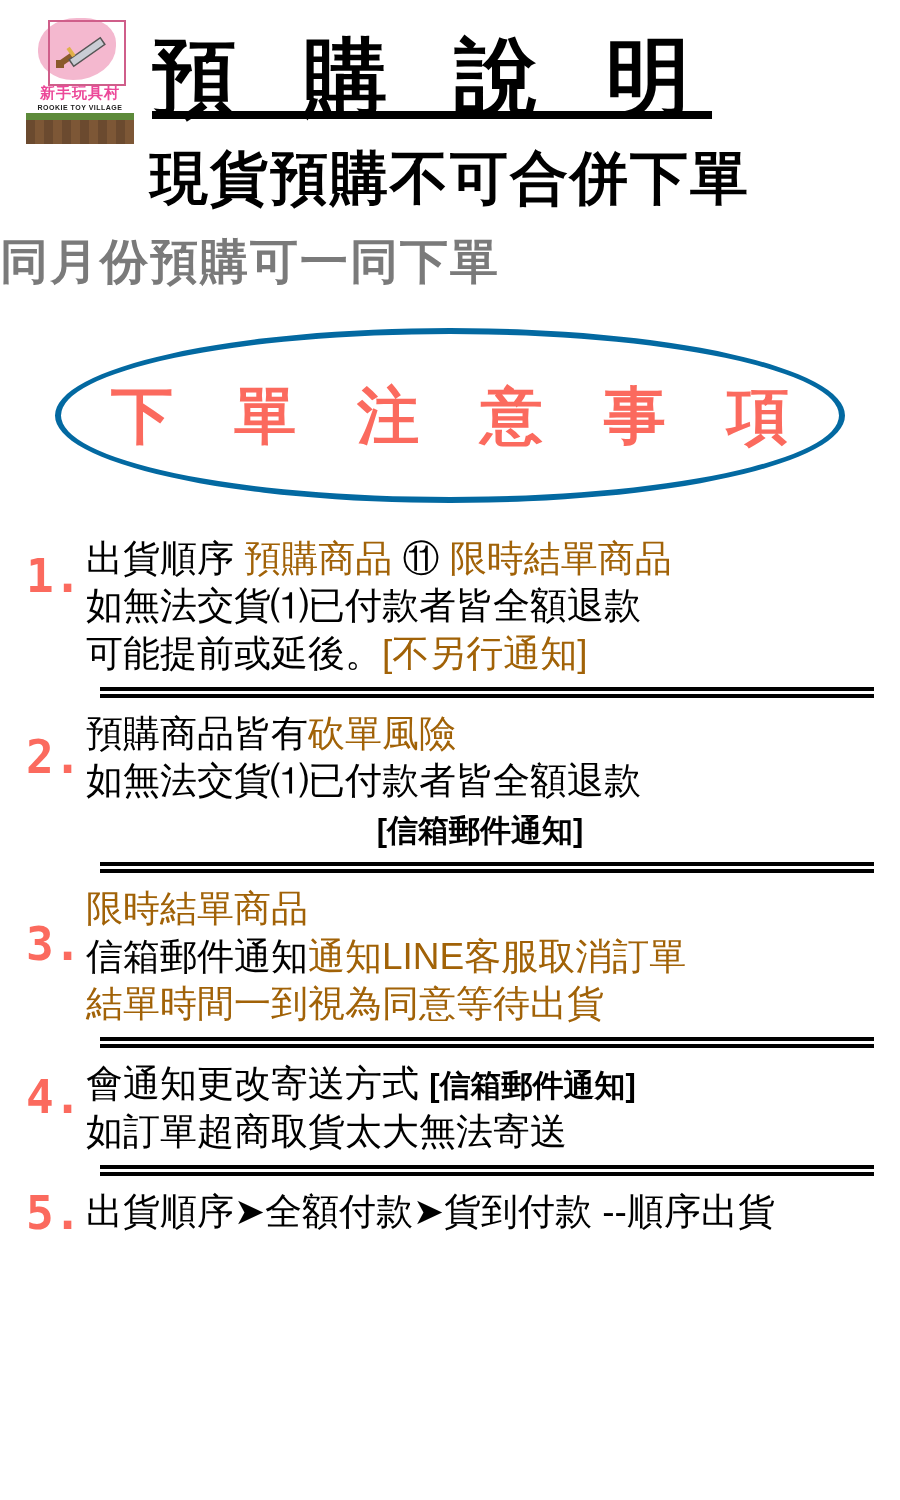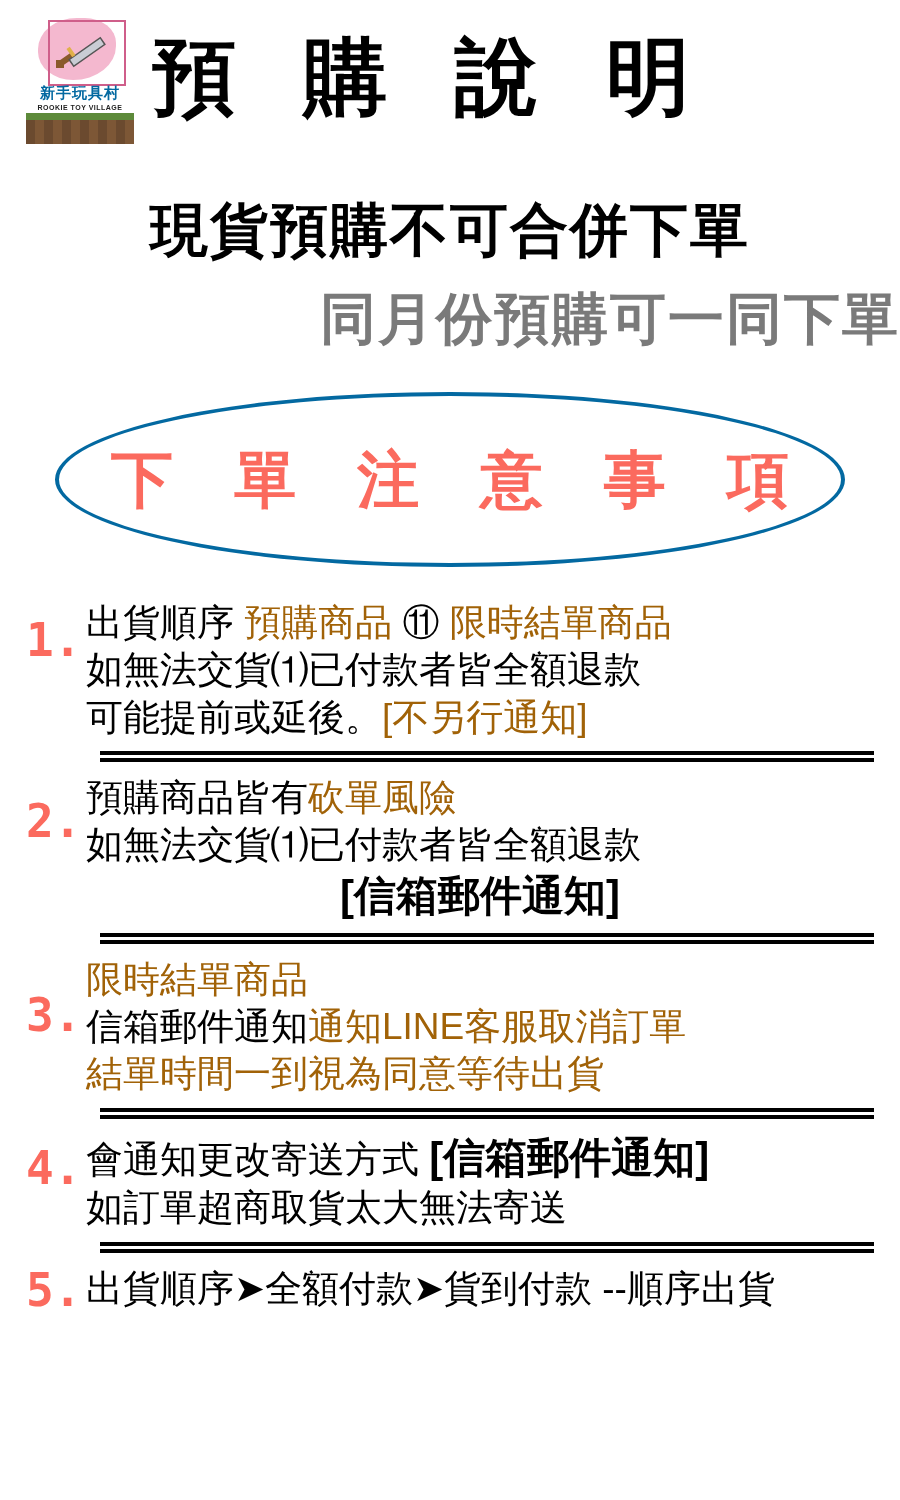--- a/index.html
+++ b/index.html
@@ -49,21 +49,21 @@
     width: 62px; height: 42px;
   }
   .logo-name {
     position: absolute;
     left: 6px; top: 70px;
     width: 112px;
     text-align: center;
     font-size: 15px;
     font-weight: bold;
     letter-spacing: 1px;
-    color: #0369a1;
+    color: #ec4899;
   }
   .logo-sub {
     position: absolute;
     left: 6px; top: 90px;
     width: 112px;
     text-align: center;
     font-size: 7px;
     font-weight: bold;
     letter-spacing: .5px;
     color: #222;
@@ -78,50 +78,50 @@
     border-top: 7px solid #5d8a3a;
   }
   .title {
     flex: 1;
     font-size: 84px;
     font-weight: bold;
     letter-spacing: 22px;
     line-height: 1;
     padding-left: 16px;
     white-space: nowrap;
+    text-decoration: underline;
   }
 
   
   .subhead1 {
     text-align: center;
     font-size: 58px;
     font-weight: bold;
     letter-spacing: 2px;
-    margin-top: 52px;
     color: #000;
   }
   .subhead2 {
-    text-align: right;
-    font-size: 56px;
+    text-align: left;
+    font-size: 48px;
     font-weight: bold;
     letter-spacing: 2px;
     margin-top: 12px;
     color: #7a7a7a;
   }
 
   
   .banner-wrap {
     display: flex;
     justify-content: center;
     margin-top: 34px;
   }
   .banner {
     width: 790px;
     height: 175px;
-    border: 4px solid #0369a1;
+    border: 6px solid #0369a1;
     border-radius: 50% / 50%;
     display: flex;
     align-items: center;
     justify-content: center;
     box-sizing: border-box;
   }
   .banner-text {
     color: #fb6a5e;
     font-size: 62px;
     font-weight: bold;
@@ -149,21 +149,21 @@
     text-align: left;
   }
   .rule-body {
     flex: 1;
     font-size: 37px;
     line-height: 1.28;
     padding-top: 4px;
   }
   .rule-body .ln { white-space: nowrap; }
   .red { color: #a16207; }
-  .small { font-size: 42px; font-weight: bold; }
+  .small { font-size: 31px; font-weight: bold; }
   .center { text-align: center; }
 
   .divider {
     height: 0;
     border-top: 4px solid #000;
     border-bottom: 4px solid #000;
     margin: 10px 0 8px 74px;
     background: #fff;
     box-sizing: content-box;
     height: 3px;

